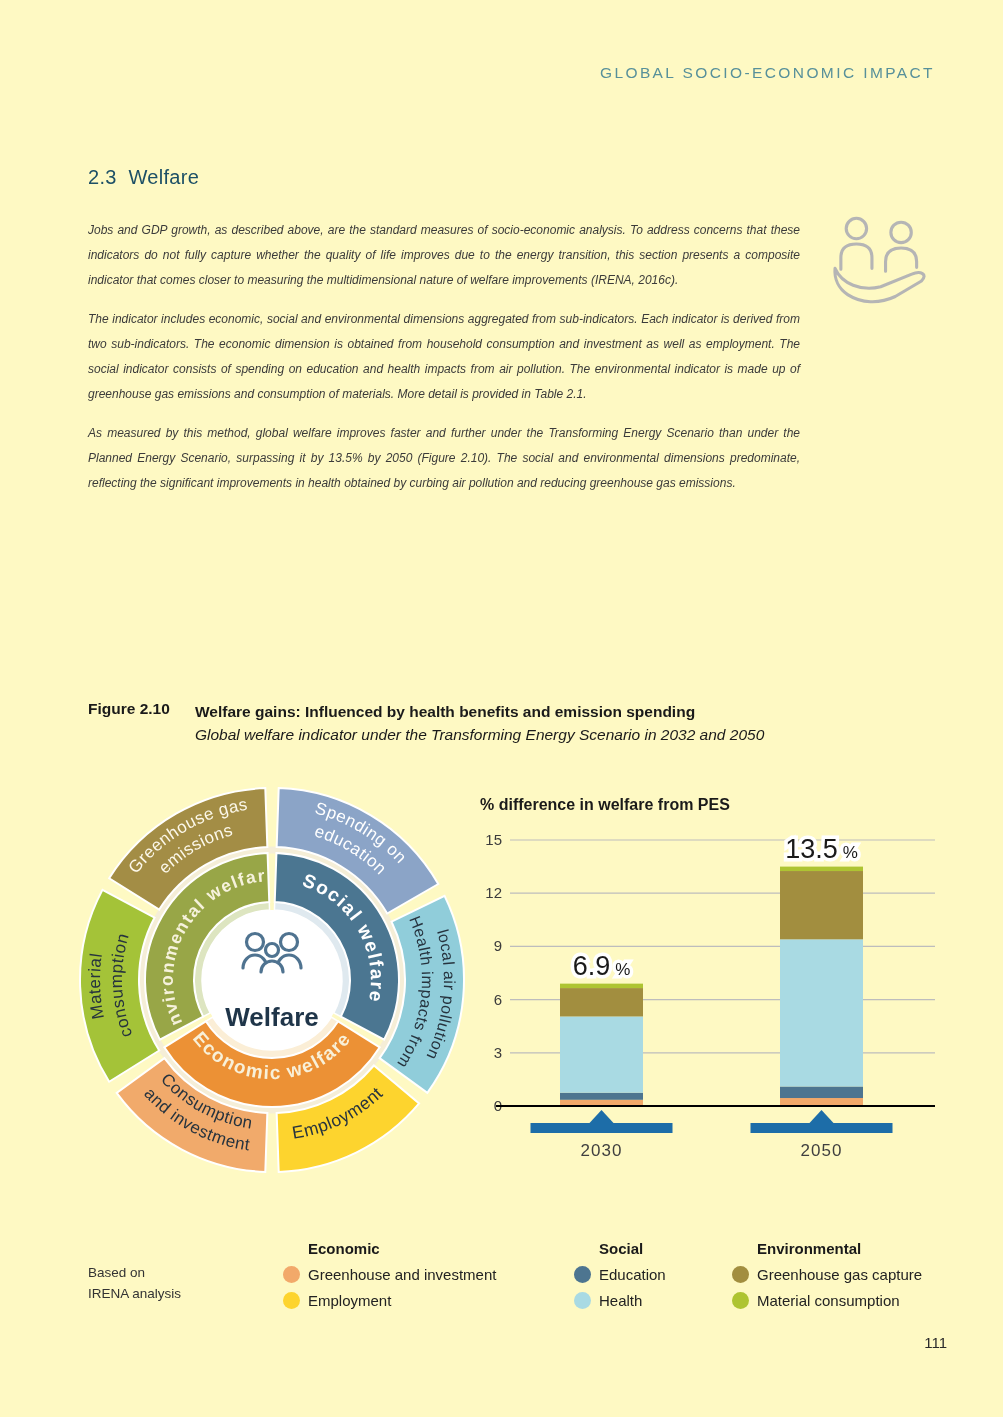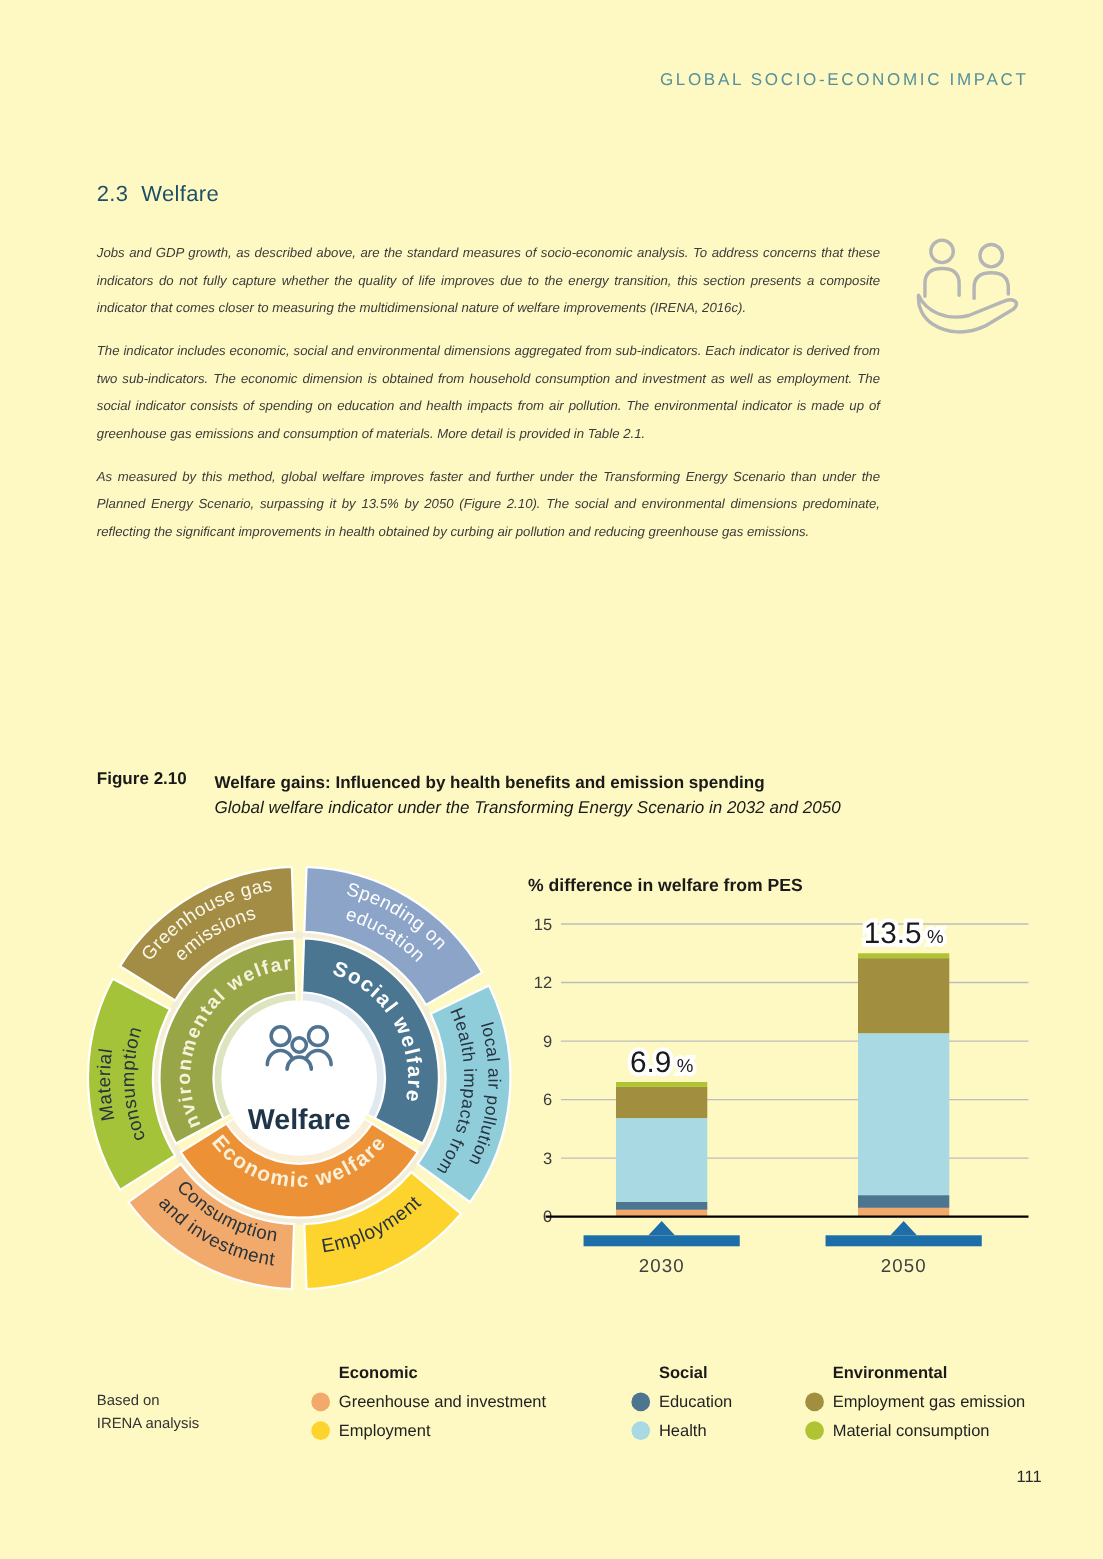--- a/index.html
+++ b/index.html
@@ -182,21 +182,21 @@
       </div>
       <div class="lg-item">
         <span class="lg-dot" style="background: rgb(169, 218, 227);"></span>
         <span>Health</span>
       </div>
     </div>
     <div class="lg-col" style="left:732px">
       <div class="lg-head">Environmental</div>
       <div class="lg-item">
         <span class="lg-dot" style="background: rgb(162, 142, 63);"></span>
-        <span>Employment gas emission</span>
+        <span>Greenhouse gas capture</span>
       </div>
       <div class="lg-item">
         <span class="lg-dot" style="background: rgb(174, 196, 50);"></span>
         <span>Material consumption</span>
       </div>
     </div>
   </div>
 
   <div class="source-note">
     <div>Based on</div>

